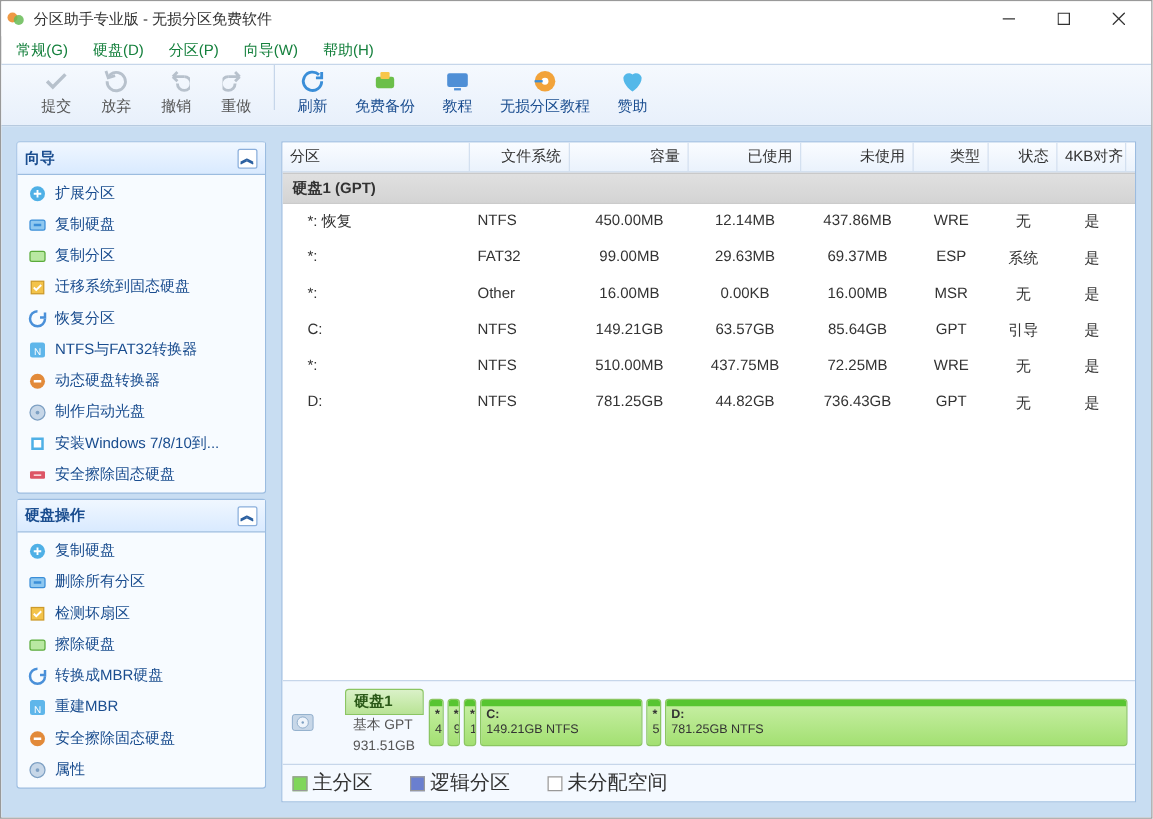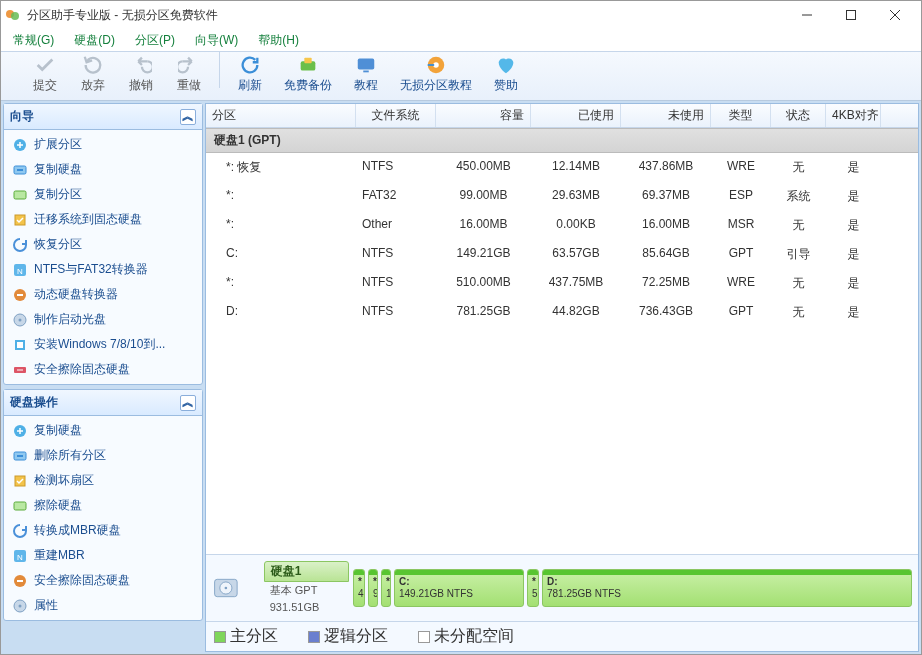--- a/index.html
+++ b/index.html
@@ -8,31 +8,31 @@
 .titlebar .app-icon { width: 16px; height: 16px; margin-right: 6px; }
 .titlebar .title { flex: 1; font-size: 12px; color: #333; }
 .titlebar .winbtn { width: 44px; height: 28px; display: flex; align-items: center; justify-content: center; color: #333; }
 .menubar { height: 22px; display: flex; align-items: center; padding: 0 4px; gap: 4px; }
 .menubar .menuitem { padding: 2px 8px; color: #15803d; }
 .toolbar { height: 50px; background: linear-gradient(#f5f9fe, #e8f0fb); border-top: 1px solid #c6d6ea; border-bottom: 1px solid #b7cadf; display: flex; align-items: flex-start; padding: 0 20px; font-family: Liberation Serif, serif; }
 .toolbar .tbtn { display: flex; flex-direction: column; align-items: center; justify-content: center; padding: 2px 10px; color: #555; font-size: 12px; min-width: 48px; }
 .toolbar .tbtn.enabled { color: #1a4d8f; }
 .toolbar .tsep { width: 1px; height: 36px; background: #c6d6ea; margin: 0 6px; }
 .toolbar .ticon { width: 22px; height: 22px; margin-bottom: 1px; }
-.content { flex: 1; display: flex; background: #c8ddf2; padding: 2px; gap: 2px; overflow: hidden; }
+.content { flex: 1; display: flex; background: #c8ddf2; padding: 12px; gap: 12px; overflow: hidden; }
 .sidebar { width: 200px; display: flex; flex-direction: column; gap: 4px; overflow-y: auto; }
 .panel { background: #f7fbff; border: 1px solid #9bbce0; border-radius: 3px; }
 .panel-header { background: linear-gradient(#f0f7ff,#d9eaff); display: flex; align-items: center; justify-content: space-between; padding: 4px 6px; font-weight: bold; color: #1a4d8f; border-bottom: 1px solid #9bbce0; }
 .panel-header .chev { width: 16px; height: 16px; border: 1px solid #8aaedb; border-radius: 2px; display: flex; align-items: center; justify-content: center; color: #2a5fa0; background: #fff; }
 .panel-body { padding: 2px 0; }
 .sideitem { display: flex; align-items: center; padding: 4px 8px; gap: 6px; color: #1a4d8f; cursor: pointer; }
 .sideitem .s-icon { width: 16px; height: 16px; flex-shrink: 0; }
 .main { flex: 1; background: #fff; border: 1px solid #9bbce0; display: flex; flex-direction: column; overflow: hidden; }
 .listhdr { display: flex; background: linear-gradient(#fafcff,#eaf2fc); border-bottom: 1px solid #c6d6ea; }
-.listhdr .col { border-right: 1px solid #d3e0f0; padding: 3px 6px; color: #333; font-size: 12px; text-align: center; overflow: hidden; white-space: nowrap; }
+.listhdr .col { border-right: 1px solid #d3e0f0; padding: 3px 6px; color: #333; font-size: 12px; text-align: right; overflow: hidden; white-space: nowrap; }
 .listbody { flex: 1; overflow: auto; }
 .diskhdr { background: linear-gradient(#e0e0e0,#d4d4d4); border-top: 1px solid #bbb; border-bottom: 1px solid #bbb; padding: 3px 8px; font-weight: bold; color: #333; }
 .row { display: flex; padding: 4px 0; }
 .row .cell { padding: 2px 6px; color: #333; font-size: 12px; white-space: nowrap; overflow: hidden; }
 .row .cell.left { text-align: left; }
 .row .cell.right { text-align: center; }
 .row .cell.center { text-align: center; }
 .c-part { width: 150px; }
 .c-fs { width: 80px; }
 .c-cap { width: 95px; }

